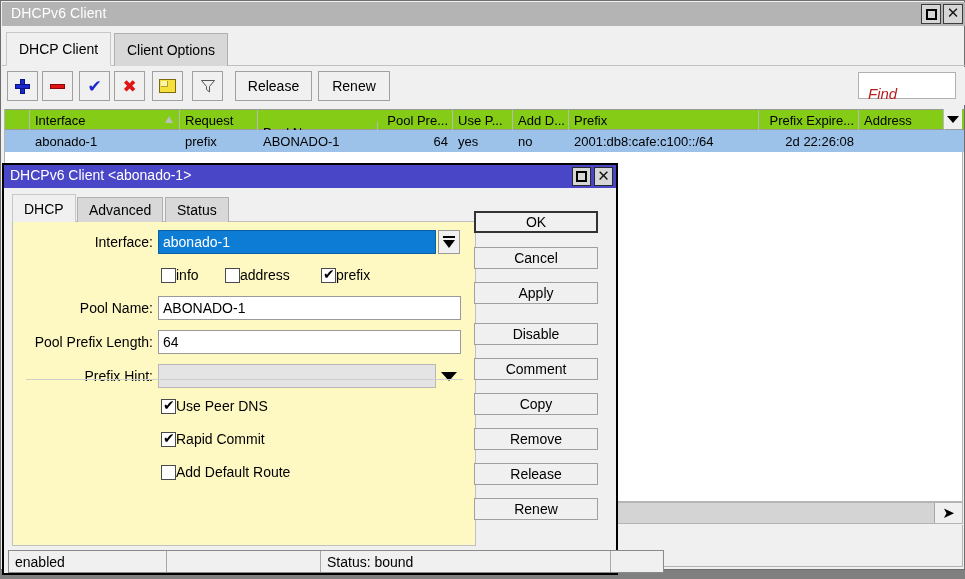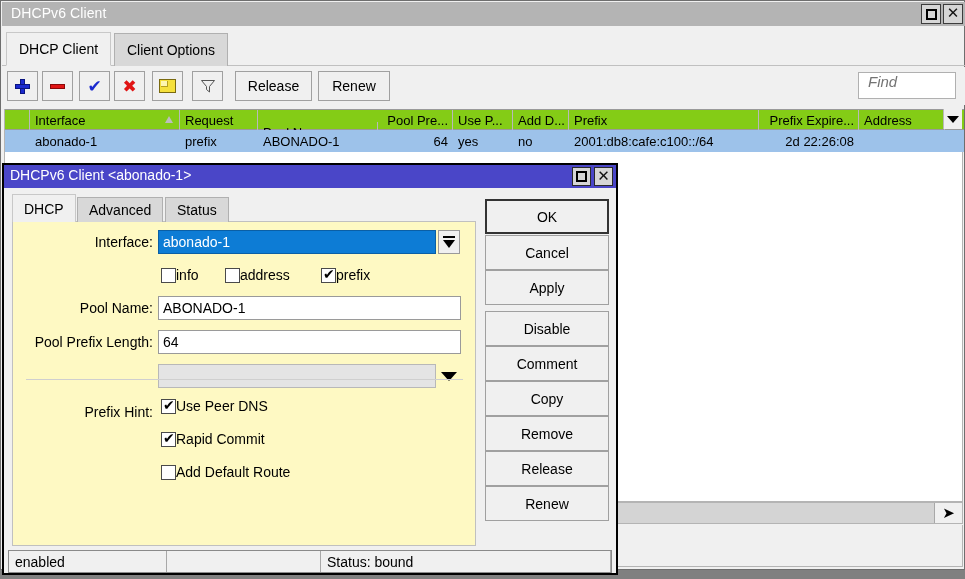--- a/index.html
+++ b/index.html
@@ -150,22 +150,22 @@
   .funnel-wrap svg { display: block; }
 
   #find-box {
     position: absolute; right: 9px; top: 5px;
     width: 98px; height: 27px;
     background: #fff;
     border: 1px solid #b0b0b0;
     box-sizing: border-box;
   }
   #find-placeholder {
-    position: absolute; left: 9px; top: 0;
-    font-size: 15px; font-style: italic; color: #737373;
+    position: absolute; left: 9px; top: 12px;
+    font-size: 15px; font-style: italic; color: #b91c1c;
   }
 
   
   #table-wrap {
     position: absolute; left: 3px; top: 108px;
     width: 959px; height: 393px;
     background: #ffffff;
     border: 1px solid #b4b4b4;
     border-top: none;
     box-sizing: border-box;
@@ -408,34 +408,35 @@
 
   #panel-divider {
     position: absolute; left: 13px; top: 157px;
     width: 437px; height: 1px;
     background: #cfcfcf;
   }
 
   
   .dbtn {
     position: absolute;
-    left: 481px;
-    width: 124px; height: 35px;
+    left: 470px;
+    width: 124px; height: 22px;
     background: #f0f0f0;
     border: 1px solid #a0a0a0;
     box-sizing: border-box;
     display: flex; align-items: center; justify-content: center;
     font-size: 14px;
+    margin-top: 12px;
   }
   .dbtn.default { border: 2px solid #333; }
 
   
   #dlg-status {
     position: absolute; left: 4px; top: 385px;
-    width: 604px; height: 23px;
+    width: 656px; height: 23px;
     background: #f0f0f0;
     border: 1px solid #8a8a8a;
     box-sizing: border-box;
     display: flex;
   }
   .dsbox {
     height: 21px;
     border-right: 1px solid #a8a8a8;
     box-sizing: border-box;
     display: flex; align-items: center;
@@ -613,21 +614,21 @@
     <div class="flabel" style="top:78px;">Pool Name:</div>
     <div class="finput" style="left:145px; top:74px; width:303px;">
       <span>ABONADO-1</span>
     </div>
 
     <div class="flabel" style="top:112px;">Pool Prefix Length:</div>
     <div class="finput" style="left:145px; top:108px; width:303px;">
       <span>64</span>
     </div>
 
-    <div class="flabel" style="top:146px;margin-top:36px;">Prefix Hint:</div>
+    <div class="flabel" style="top:146px;">Prefix Hint:</div>
     <div class="finput disabled" style="left:145px; top:142px; width:278px;">
       <span></span>
     </div>
     <span class="plain-caret" style="left:428px; top:150px;"></span>
 
     <div id="panel-divider"></div>
 
     <div class="cb-item" style="left:148px; top:176px;">
       <span class="cbox checked"></span>
       <span class="cb-label">Use Peer DNS</span>

